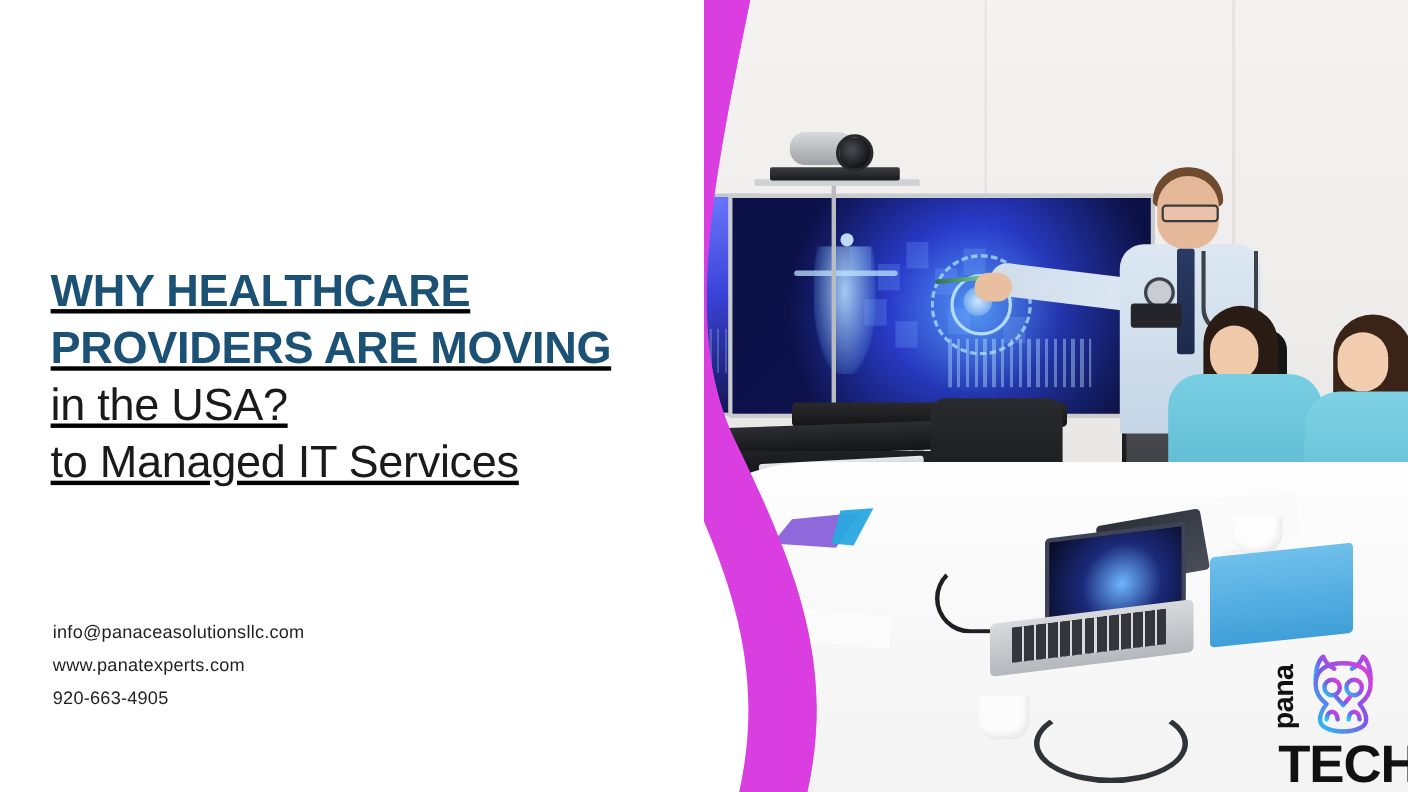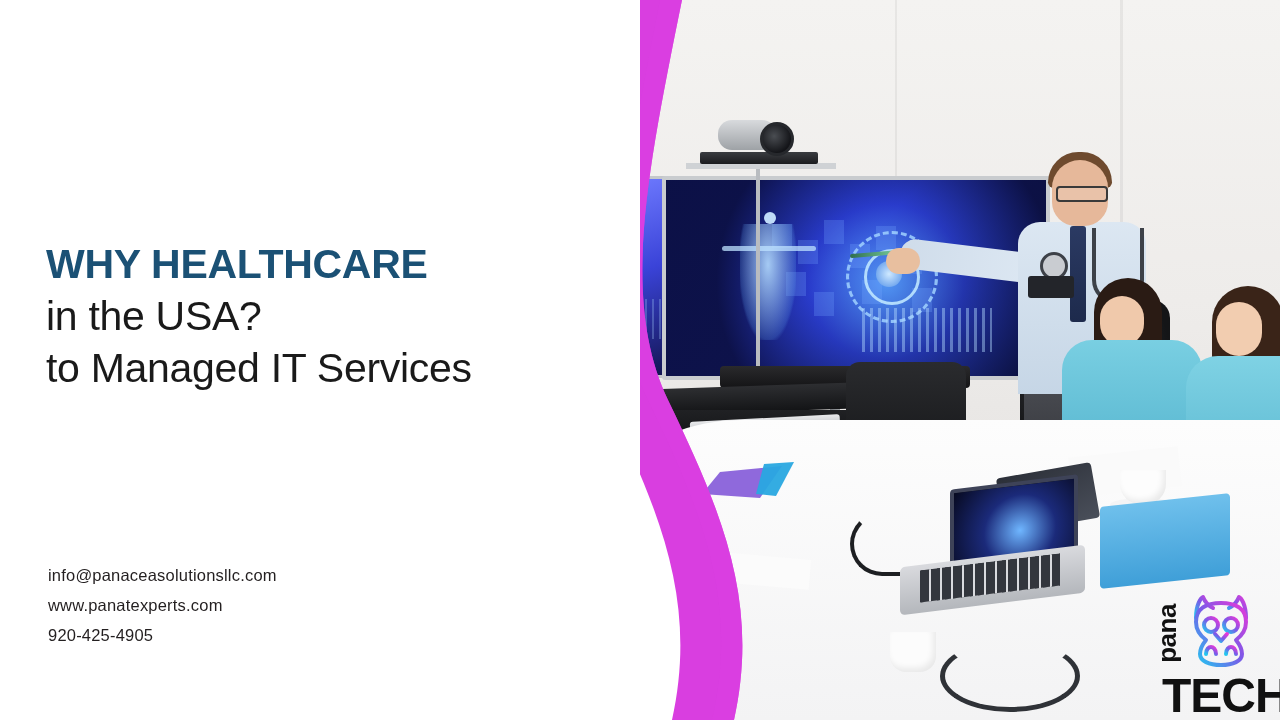--- a/index.html
+++ b/index.html
@@ -2,21 +2,21 @@
 <html><head>
 <meta charset="utf-8">
 <style>
   html,body{margin:0;padding:0;}
   body{width:1280px;height:720px;overflow:hidden;background:#ffffff;
        font-family:"Liberation Sans",sans-serif;}
   #stage{position:relative;width:1280px;height:720px;overflow:hidden;background:#fff;}
 
   
   .left-panel{position:absolute;left:0;top:0;width:640px;height:720px;background:#fff;z-index:40;}
-  .headline{position:absolute;left:46px;top:238px;width:590px;}
+  .headline{position:absolute;left:46px;top:238px;width:590px;text-decoration:underline;}
   .hl-line{margin:0;letter-spacing:-0.3px;}
   .hl-strong{font-size:41px;line-height:52px;font-weight:700;color:#1b5175;}
   .hl-light{font-size:41px;line-height:52px;font-weight:400;color:#1a1a1a;}
   .contact{position:absolute;left:48px;top:560px;}
   .contact-line{font-size:16.5px;line-height:30px;color:#231f20;letter-spacing:.2px;}
 
   
   .photo-wrap{position:absolute;left:0;top:0;width:1280px;height:720px;z-index:10;}
   .photo{position:absolute;left:600px;top:0;width:680px;height:720px;
          background:linear-gradient(180deg,#f2f1ef 0%,#eceae8 42%,#f7f7f7 60%,#ffffff 100%);}
@@ -264,28 +264,29 @@
 
     <g clip-path="url(#photoside)">
       <path d="M620,0 L682,0 C645,182 622,302 668,400 C722,512 760,602 734,720 L672,720
                C698,602 660,512 606,400 C560,302 584,182 620,0 Z" fill="#d93ee0" opacity="0.72"></path>
     </g>
   </svg>
 
   <div class="left-panel">
     <div class="headline">
       <p class="hl-line hl-strong">WHY HEALTHCARE</p>
+      <p class="hl-line hl-strong">PROVIDERS ARE MOVING</p>
       <p class="hl-line hl-light">in the USA?</p>
       <p class="hl-line hl-light">to Managed IT Services</p>
     </div>
 
     <div class="contact">
       <div class="contact-line">info@panaceasolutionsllc.com</div>
       <div class="contact-line">www.panatexperts.com</div>
-      <div class="contact-line">920-425-4905</div>
+      <div class="contact-line">920-663-4905</div>
     </div>
   </div>
 
   <div class="logo">
     <svg class="logo-owl" width="78" height="76" viewBox="0 0 78 76">
       <defs>
         <linearGradient id="owlgrad" x1="0" y1="1" x2="1" y2="0">
           <stop offset="0%" stop-color="#22c9f0"></stop>
           <stop offset="50%" stop-color="#7a5ae8"></stop>
           <stop offset="100%" stop-color="#e838d8"></stop>

